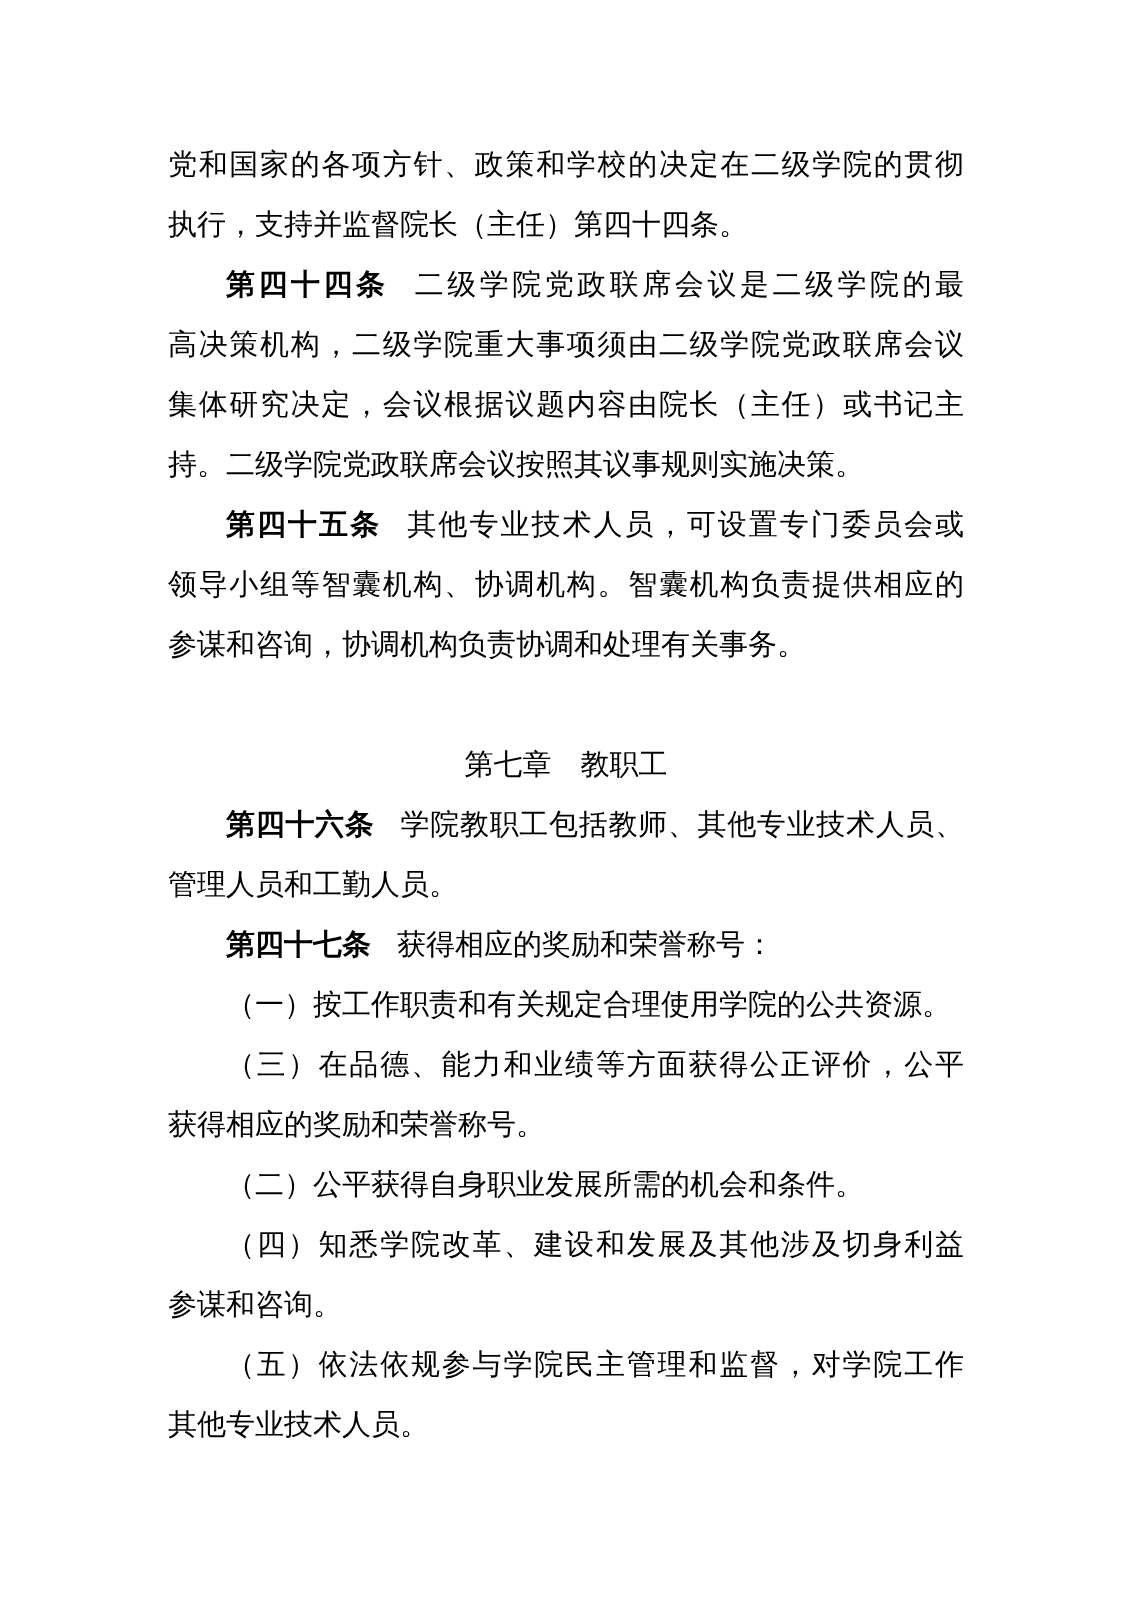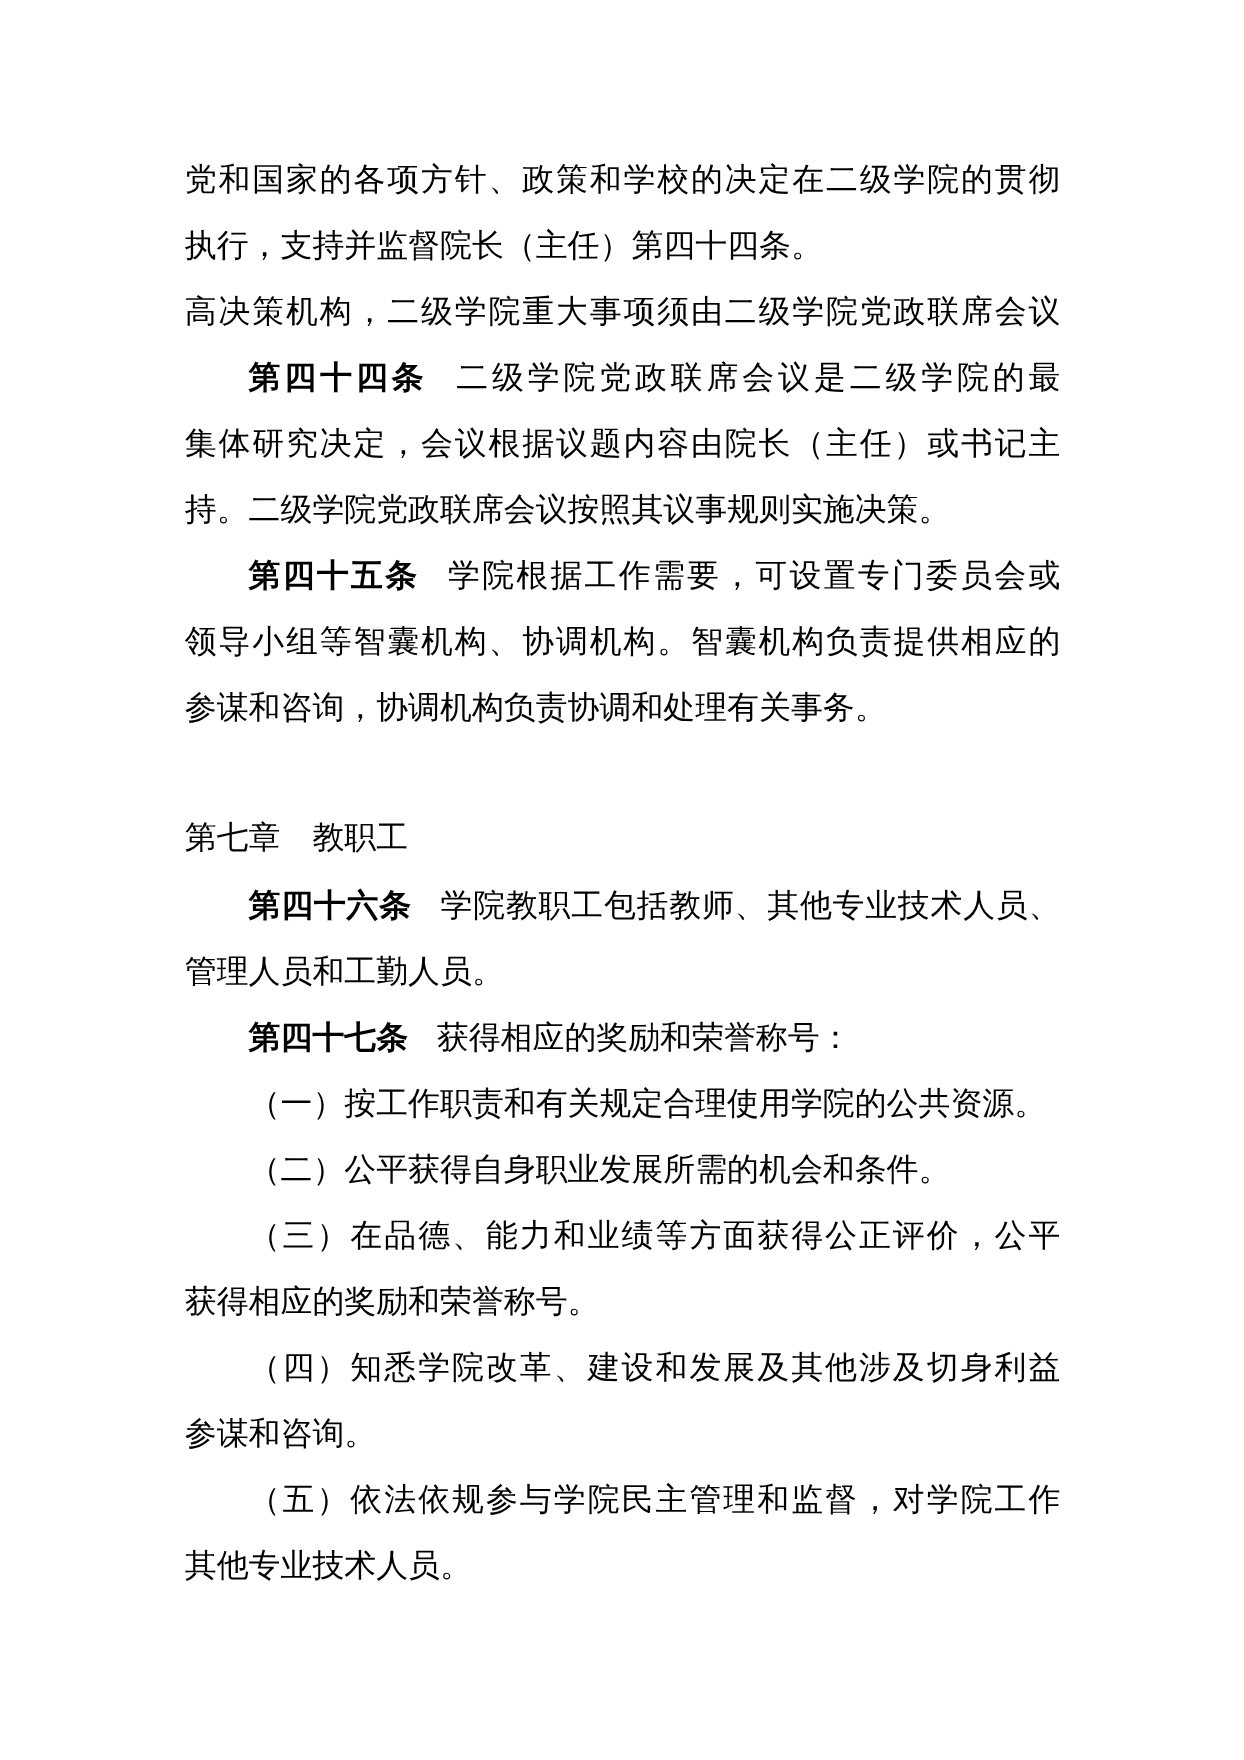--- a/index.html
+++ b/index.html
@@ -30,70 +30,70 @@
     color: #000000;
     text-align: left;
   }
   
   .line.fill {
     text-align: justify;
     text-align-last: justify;
   }
   .line.indent { padding-left: 58px; } 
   .line.center {
+    text-align: center;
     padding-left: 0;
-    font-family: Liberation Mono, monospace;
   }
   .spacer { height: 60px; }
   .label {
     font-weight: bold;
     margin-right: 0.9em;
     text-align: center;
   }
 </style>
 </head>
 <body>
 
 <div class="page">
   <div class="doc" id="doc">
       <div class="para">
         <div class="line fill"><span>党和国家的各项方针、政策和学校的决定在二级学院的贯彻</span></div>
         <div class="line"><span>执行，支持并监督院长（主任）第四十四条。</span></div>
       </div>
       <div class="para">
+        <div class="line fill indent"><span class="label">第四十四条</span><span>二级学院党政联席会议是二级学院的最</span></div>
         <div class="line fill"><span>高决策机构，二级学院重大事项须由二级学院党政联席会议</span></div>
-        <div class="line fill indent"><span class="label">第四十四条</span><span>二级学院党政联席会议是二级学院的最</span></div>
         <div class="line fill"><span>集体研究决定，会议根据议题内容由院长（主任）或书记主</span></div>
         <div class="line"><span>持。二级学院党政联席会议按照其议事规则实施决策。</span></div>
       </div>
       <div class="para">
-        <div class="line fill indent"><span class="label">第四十五条</span><span>学院根据工作需要，可设置专门委员会或</span></div>
+        <div class="line fill indent"><span class="label">第四十五条</span><span>其他专业技术人员，可设置专门委员会或</span></div>
         <div class="line fill"><span>领导小组等智囊机构、协调机构。智囊机构负责提供相应的</span></div>
         <div class="line"><span>参谋和咨询，协调机构负责协调和处理有关事务。</span></div>
       </div>
       <div class="para spacer"></div>
       <div class="para">
         <div class="line center"><span>第七章　教职工</span></div>
       </div>
       <div class="para">
         <div class="line fill indent"><span class="label">第四十六条</span><span>学院教职工包括教师、其他专业技术人员、</span></div>
         <div class="line"><span>管理人员和工勤人员。</span></div>
       </div>
       <div class="para">
         <div class="line indent"><span class="label">第四十七条</span><span>获得相应的奖励和荣誉称号：</span></div>
       </div>
       <div class="para">
         <div class="line indent"><span>（一）按工作职责和有关规定合理使用学院的公共资源。</span></div>
       </div>
       <div class="para">
-        <div class="line indent"><span>（二）公平获得自身职业发展所需的机会和条件。</span></div>
+        <div class="line fill indent"><span>（三）在品德、能力和业绩等方面获得公正评价，公平</span></div>
+        <div class="line"><span>获得相应的奖励和荣誉称号。</span></div>
       </div>
       <div class="para">
-        <div class="line fill indent"><span>（三）在品德、能力和业绩等方面获得公正评价，公平</span></div>
-        <div class="line"><span>获得相应的奖励和荣誉称号。</span></div>
+        <div class="line indent"><span>（二）公平获得自身职业发展所需的机会和条件。</span></div>
       </div>
       <div class="para">
         <div class="line fill indent"><span>（四）知悉学院改革、建设和发展及其他涉及切身利益</span></div>
         <div class="line"><span>参谋和咨询。</span></div>
       </div>
       <div class="para">
         <div class="line fill indent"><span>（五）依法依规参与学院民主管理和监督，对学院工作</span></div>
         <div class="line"><span>其他专业技术人员。</span></div>
       </div>
     </div>

